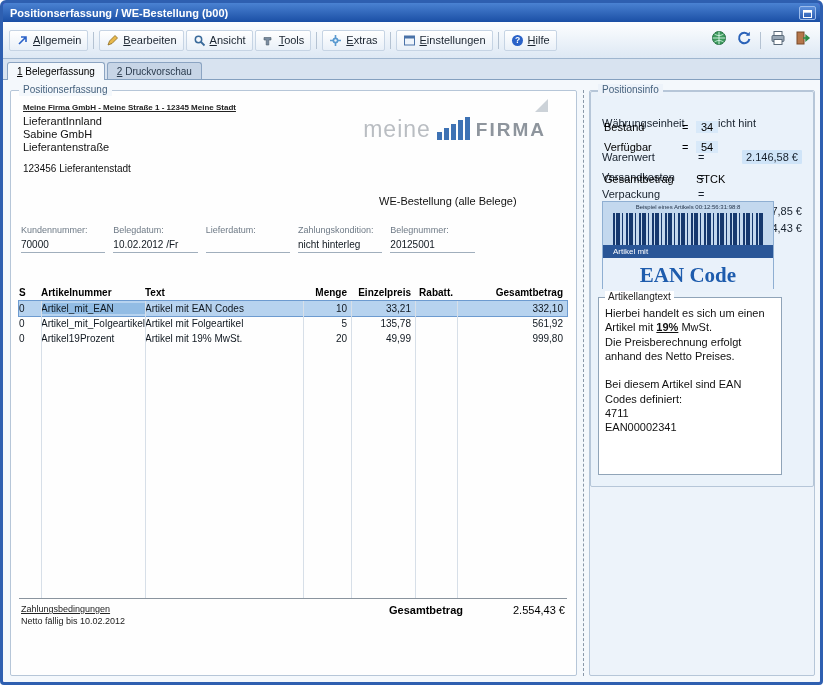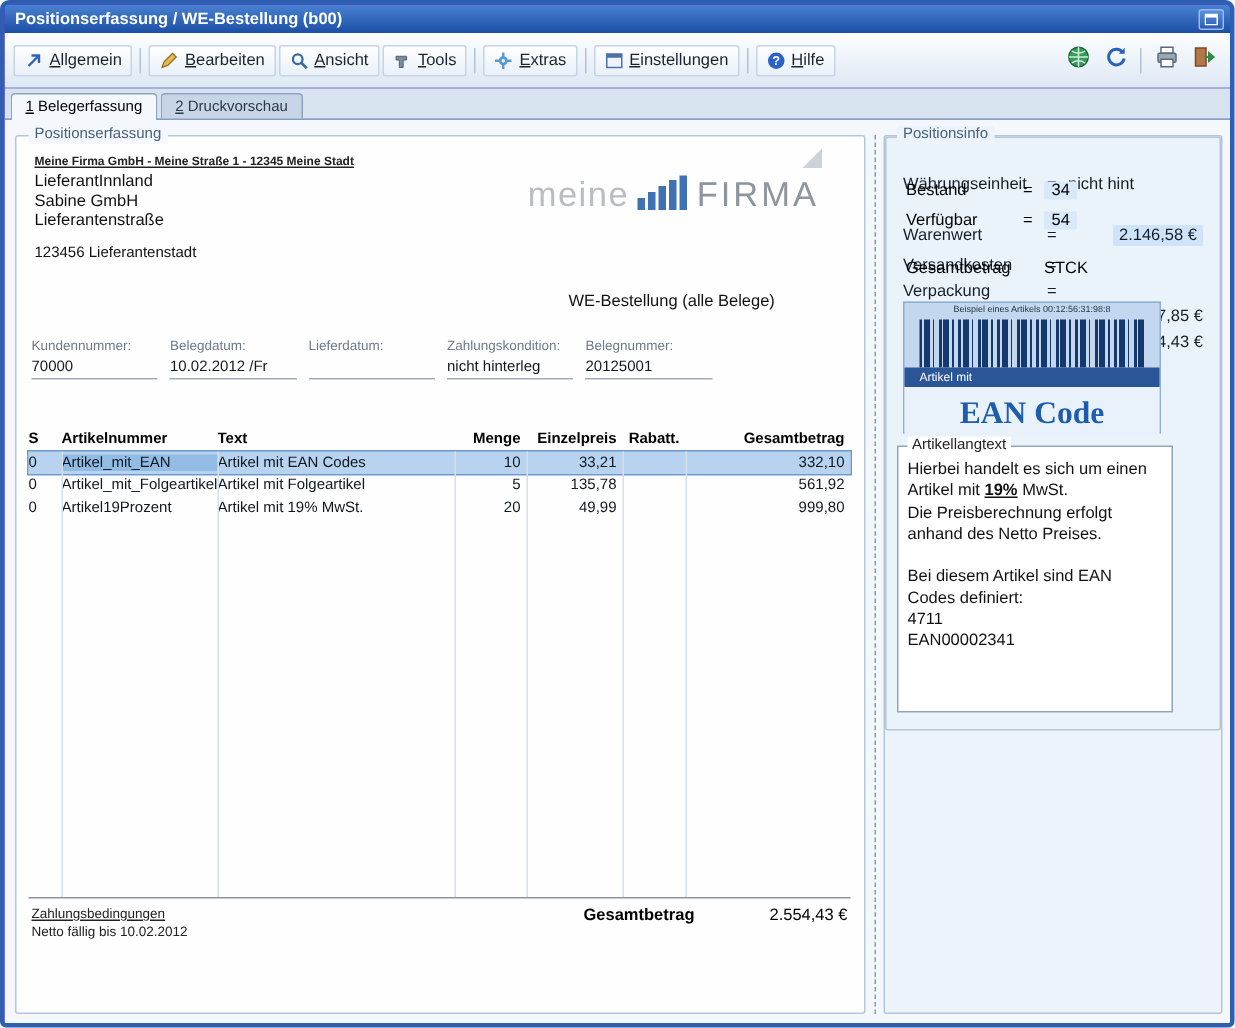--- a/index.html
+++ b/index.html
@@ -38,21 +38,21 @@
   #group-right{left:586px;top:10px;width:226px;height:586px;background:#edf3fa}
   
   .abs{position:absolute}
   .company{left:12px;top:12px;font-size:8px;font-weight:bold;text-decoration:underline;color:#222;white-space:nowrap}
   .addr{left:12px;font-size:11px;color:#111}
   .city{left:12px;top:72px;font-size:10px;color:#111}
   .logo{right:30px;top:26px;display:flex;align-items:center;gap:6px}
   .logo .w1{font-size:23px;color:#b9bdc2;letter-spacing:1px;line-height:1}
   .logo .bars{display:flex;align-items:flex-end;gap:2px;padding-bottom:2px}
   .logo .bar{width:5px;background:#3e72b4}
-  .logo .w2{font-size:23px;color:#8e959d;font-weight:normal;letter-spacing:2px;line-height:1}
+  .logo .w2{font-size:19px;color:#8e959d;font-weight:bold;letter-spacing:2px;line-height:1}
   .fold{right:28px;top:8px;width:0;height:0;border-left:13px solid transparent;border-bottom:13px solid #ccd2d8}
   .doc-title{left:368px;top:104px;font-size:11px;color:#111}
   .fields{left:10px;top:134px;width:546px;display:grid;grid-template-columns:repeat(6,1fr);gap:8px}
   .flabel{font-size:9px;color:#6e7a86;margin-bottom:4px;white-space:nowrap}
   .fvalue{border-bottom:1px solid #a0aebc;min-height:14px;font-size:10px;color:#101820;white-space:nowrap}
   .thead,.trow{display:grid;grid-template-columns:22px 104px 158px 48px 64px 42px 110px;font-size:10px}
   .thead{left:8px;top:196px;width:548px;font-weight:bold;border-bottom:1px solid #6a7682;padding-bottom:2px}
   .trow{width:548px;height:15px;align-items:center;color:#101820}
   .rows{left:8px;top:210px;width:548px}
   .trow.selected{background:#b7d3ef;outline:1px solid #6d9bd0}

